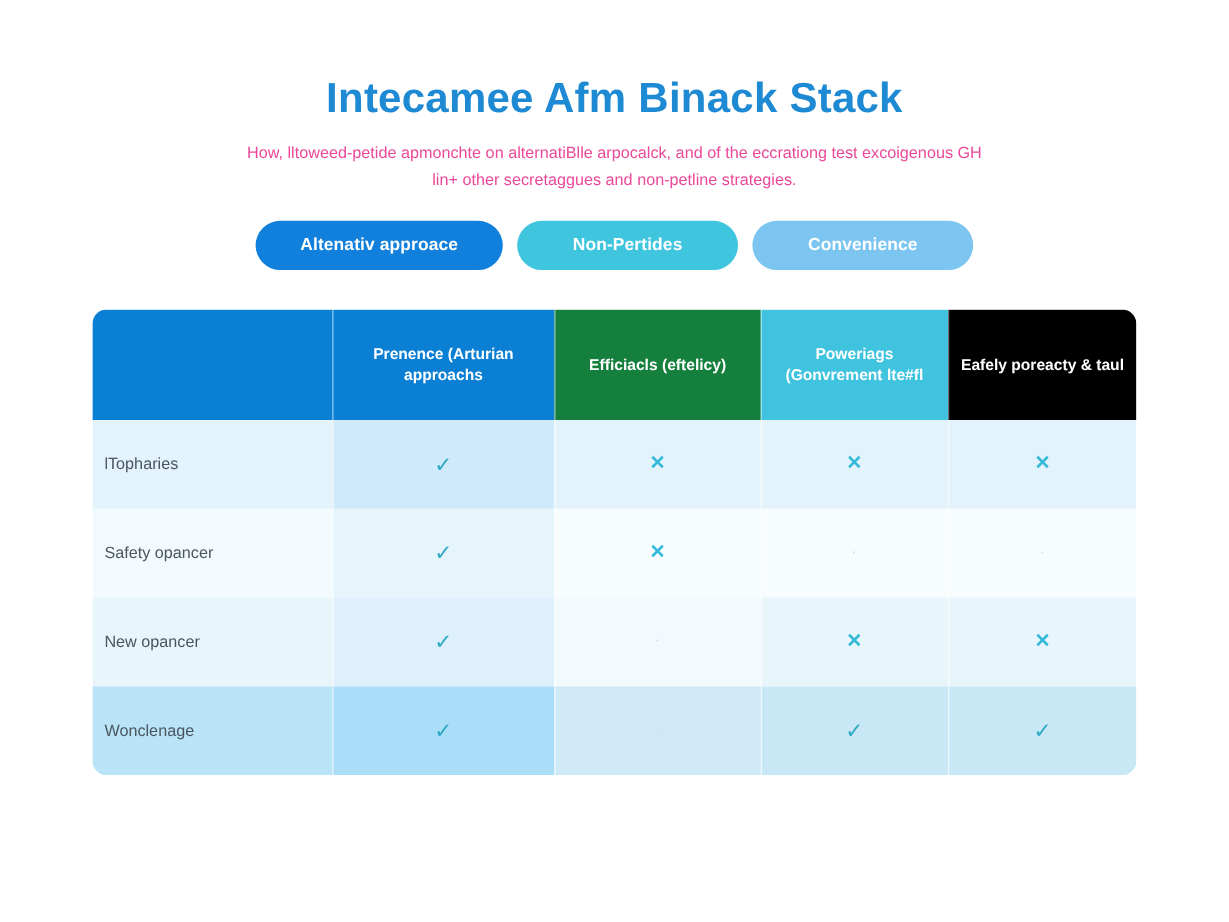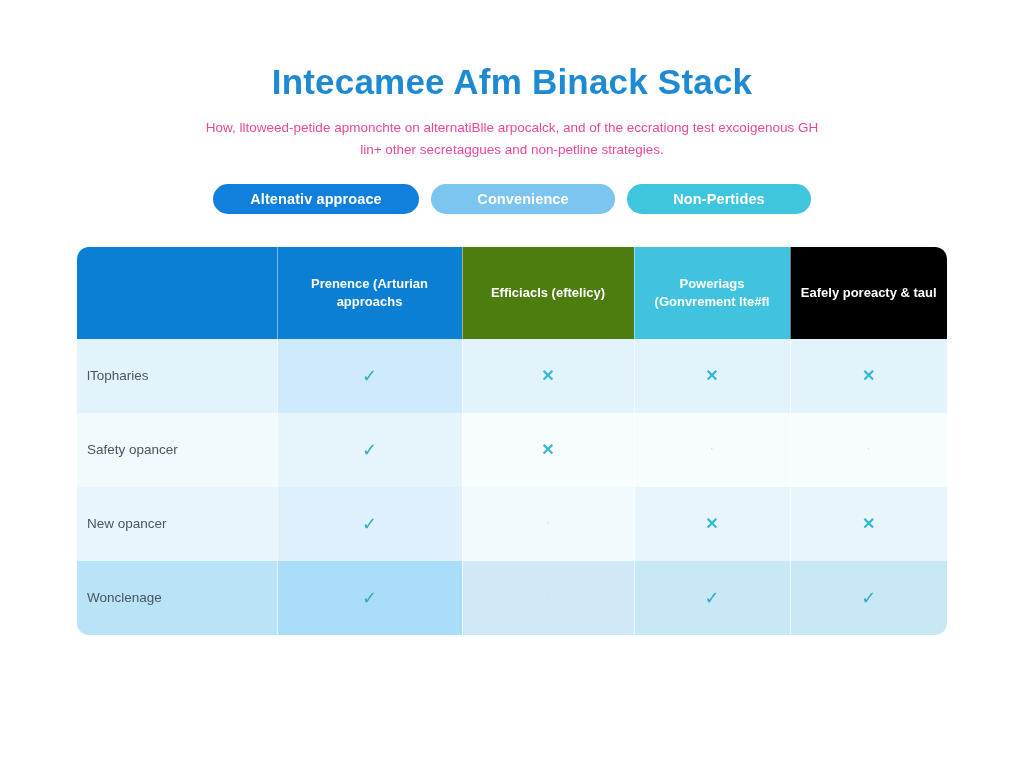--- a/index.html
+++ b/index.html
@@ -45,21 +45,21 @@
 
   
   .pill-row {
     margin-top: 23px;
     display: flex;
     justify-content: center;
     gap: 12px;
   }
 
   .pill {
-    height: 30px;
+    height: 41px;
     border-radius: 21px;
     display: flex;
     align-items: center;
     justify-content: center;
     padding: 0 28px;
     font-size: 14.5px;
     font-weight: bold;
     color: #ffffff;
     letter-spacing: 0.1px;
     white-space: nowrap;
@@ -100,21 +100,21 @@
     font-weight: bold;
     line-height: 1.38;
     color: #ffffff;
     border-right: 1px solid rgba(255,255,255,0.45);
   }
 
   .mtable thead th:last-child { border-right: none; }
 
   .th-0 { background: #0b7fd4; }
   .th-1 { background: #0b7fd4; }
-  .th-2 { background: #4d7c0f; }
+  .th-2 { background: #15803d; }
   .th-3 { background: #3fc3df; }
   .th-4 { background: #000000; }
 
   .mtable tbody td {
     height: 74px;
     vertical-align: middle;
     padding: 6px 10px;
     border-right: 1px solid rgba(255,255,255,0.65);
   }
 
@@ -182,25 +182,25 @@
 
   <div class="header-block">
     <h1 class="page-title">Intecamee Afm Binack Stack</h1>
     <p class="page-subtitle">How, lltoweed-petide apmonchte on alternatiBlle arpocalck, and of the eccrationg test excoigenous GH lin+ other secretaggues and non-petline strategies.</p>
   </div>
 
   <div class="pill-row">
     <div class="pill pill-0">
       <span>Altenativ approace</span>
     </div>
+    <div class="pill pill-1">
+      <span>Non-Pertides</span>
+    </div>
     <div class="pill pill-2">
       <span>Convenience</span>
-    </div>
-    <div class="pill pill-1">
-      <span>Non-Pertides</span>
     </div>
   </div>
 
   <div class="table-wrap">
     <table class="mtable">
       <colgroup>
         <col class="c0">
           <col class="c1">
           <col class="c2">
           <col class="c3">

